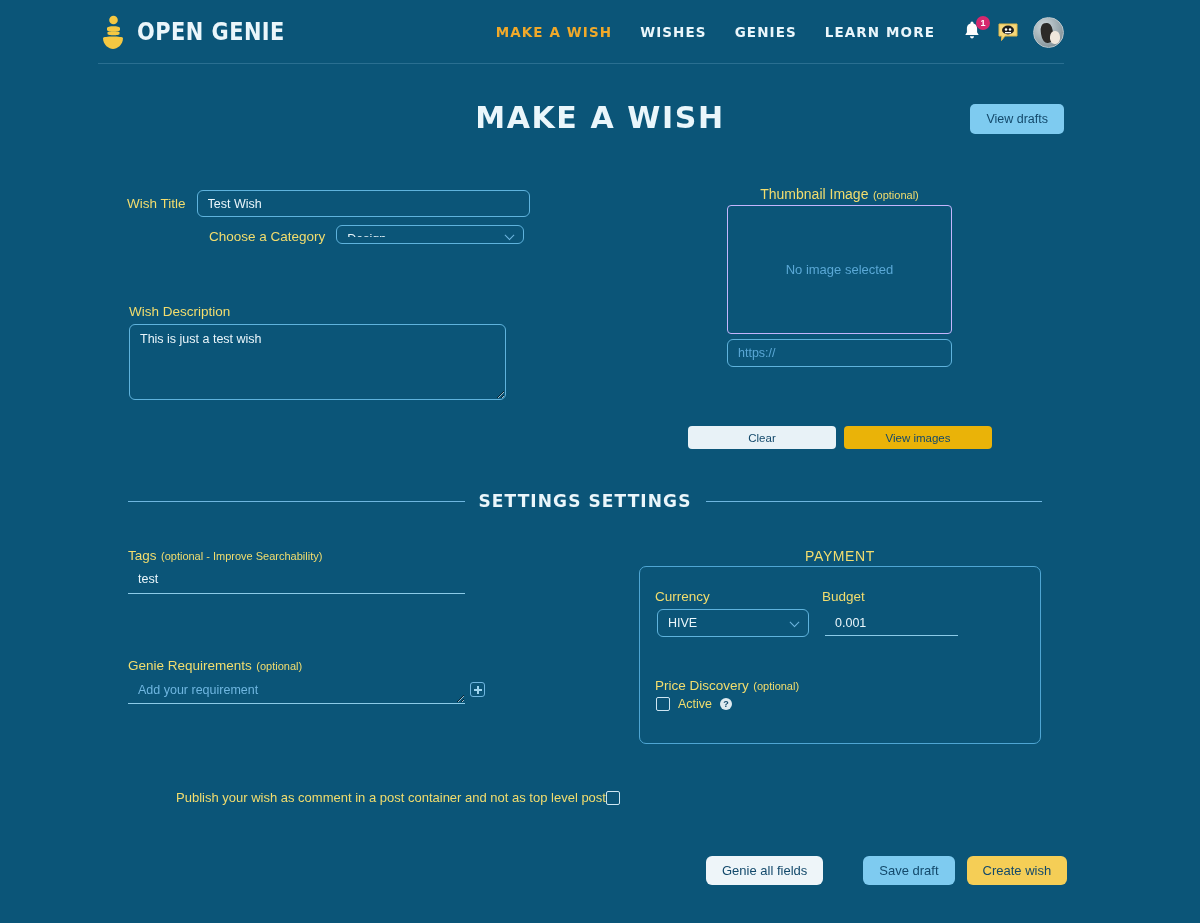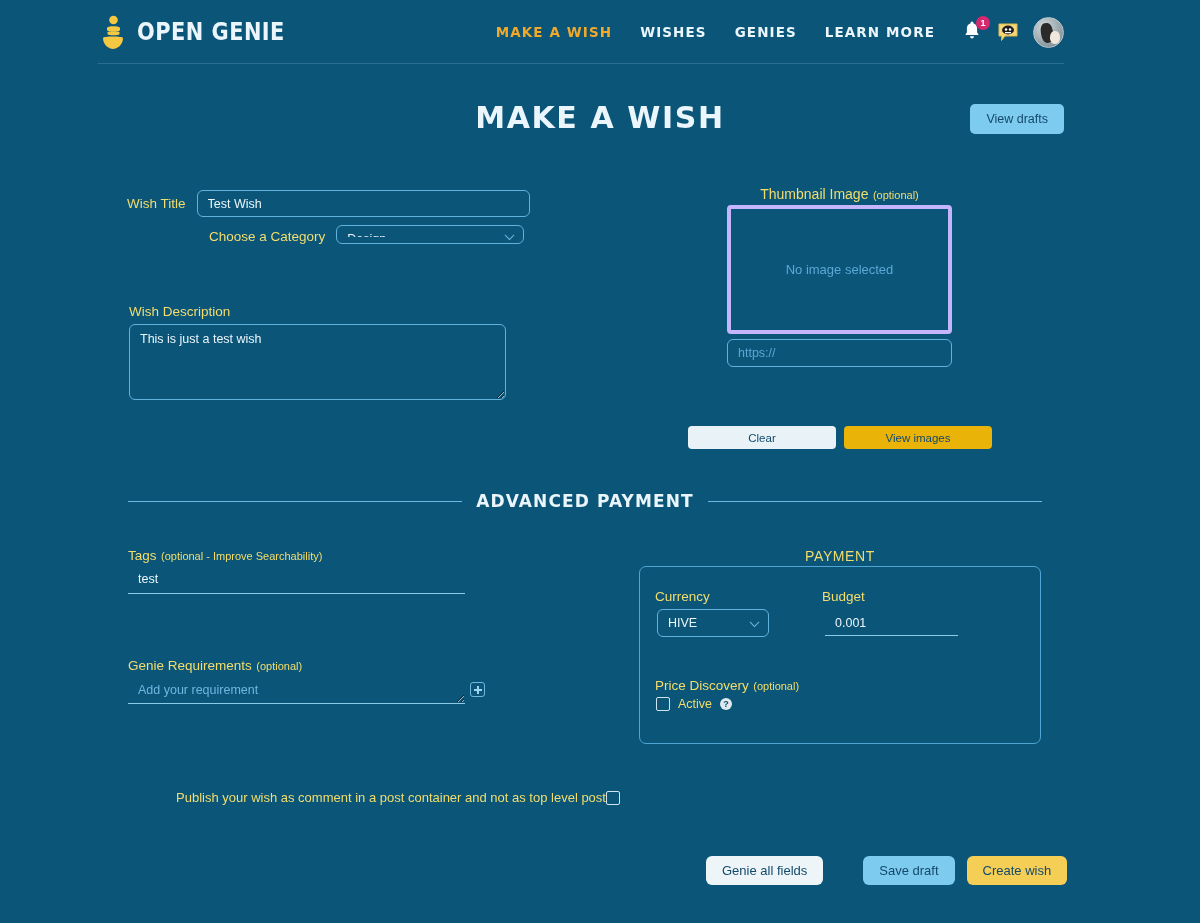--- a/index.html
+++ b/index.html
@@ -144,21 +144,21 @@
 
   
   .thumb-head {
     position: absolute; left: 727px; top: 185px;
     width: 225px; text-align: center;
   }
   .thumb-head .lbl { font-size: 14px; }
   .thumb-box {
     position: absolute; left: 727px; top: 205px;
     width: 225px; height: 129px;
-    border: 4px solid #c4b5fd; border-radius: 4px;
+    border: 1px solid #c4b5fd; border-radius: 4px;
     display: flex; align-items: center; justify-content: center;
     color: #5aa8d6; font-size: 13px;
   }
   .thumb-url {
     position: absolute; left: 727px; top: 339px;
     width: 225px; height: 28px;
   }
   .thumb-btns {
     position: absolute; left: 688px; top: 381px;
     width: 304px; display: flex; gap: 8px; margin-top: 45px;
@@ -217,21 +217,21 @@
     width: 402px; text-align: center;
     color: #f2dd6e; font-size: 14px; letter-spacing: 0.6px;
   }
   .payment-panel {
     position: absolute; left: 639px; top: 566px;
     width: 402px; height: 178px;
     border: 1px solid #4fa6d4; border-radius: 7px;
   }
   .cur-label { position: absolute; left: 655px; top: 589px; }
   .cur-select-wrap { position: absolute; left: 657px; top: 609px; }
-  .cur-select-wrap select { width: 112px; height: 28px; }
+  .cur-select-wrap select { width: 152px; height: 28px; }
   .bud-label { position: absolute; left: 822px; top: 589px; }
   .bud-input {
     position: absolute; left: 825px; top: 611px;
     width: 133px; height: 25px;
   }
   .pd-label { position: absolute; left: 655px; top: 676px; }
   .pd-row {
     position: absolute; left: 656px; top: 697px;
     display: flex; align-items: center; gap: 8px;
   }
@@ -351,21 +351,21 @@
   <span>No image selected</span>
 </div>
 <input class="box-input thumb-url" type="text" placeholder="https://" style="">
 <div class="thumb-btns">
   <button class="btn-clear">Clear</button>
   <button class="btn-viewimg">View images</button>
 </div>
 
 <div class="divider">
   <span class="ln"></span>
-  <span class="txt">ADVANCED PAYMENT</span>
+  <span class="txt">SETTINGS SETTINGS</span>
   <span class="ln"></span>
 </div>
 
 <span class="tags-label">
   <span class="lbl">Tags</span>
   <span class="lbl-opt">(optional - Improve Searchability)</span>
 </span>
 <input class="underline-input tags-input" type="text" value="test" style="">
 
 <span class="req-label">

